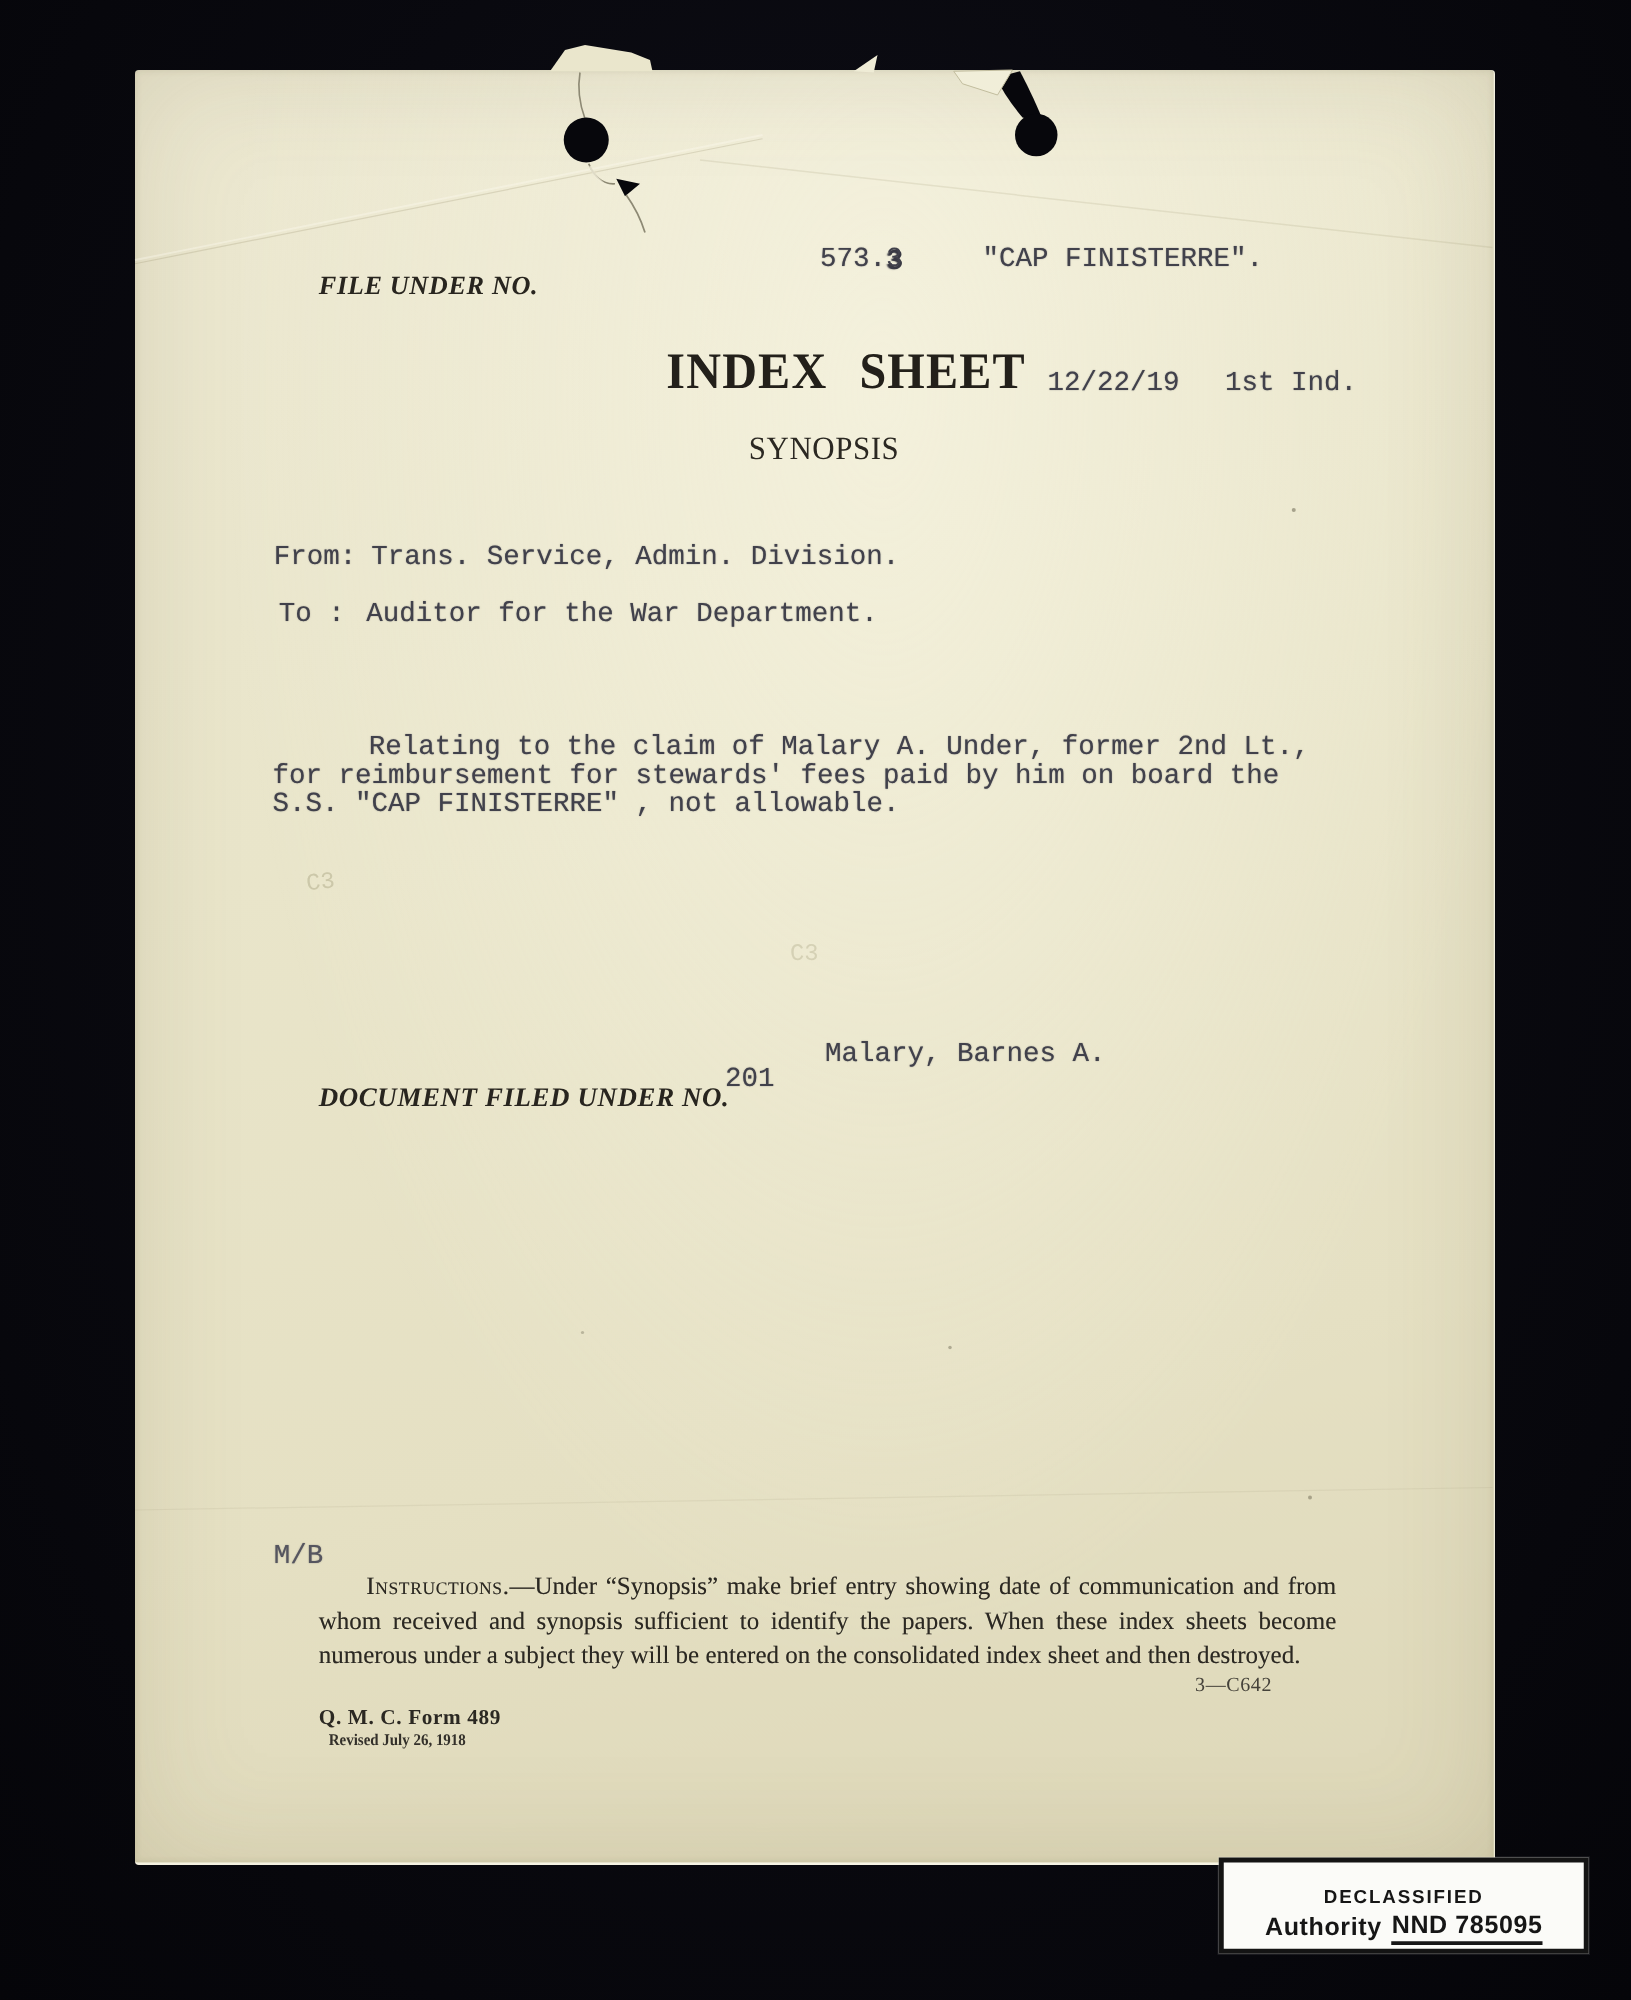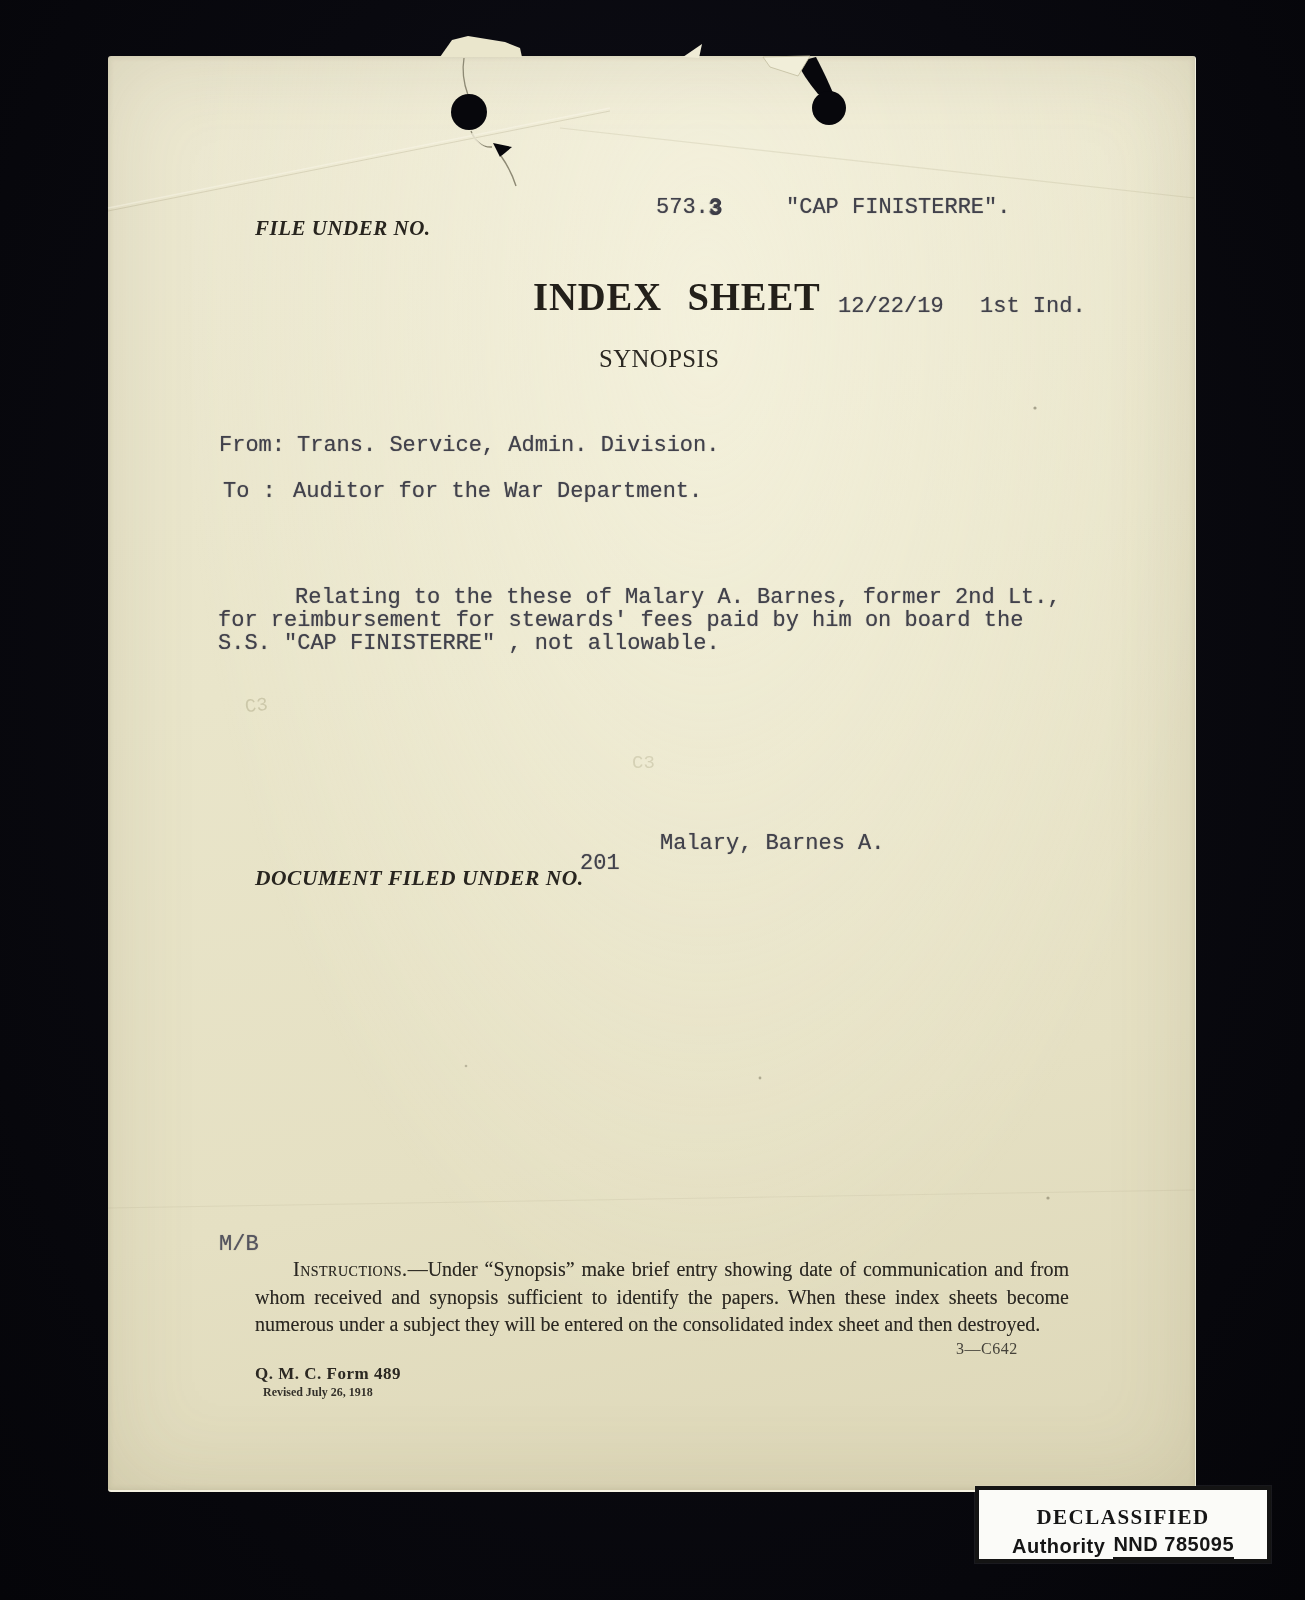--- a/index.html
+++ b/index.html
@@ -70,22 +70,22 @@
     position:relative;
     text-shadow:0 2px 0 #3a3a44, 1px 1px 0 #3a3a44, -1px 2px 1px rgba(58,58,68,.8);
   }
   .stamp{
     position:absolute;left:975px;top:1486px;width:296px;height:77px;
     background:#fbfbf8;border:4px solid #141414;box-sizing:border-box;
     display:flex;flex-direction:column;align-items:center;justify-content:center;
     gap:3px;box-shadow:0 0 0 1px rgba(255,255,255,.08);
   }
   .stamp-l1{
-    font-family:Liberation Serif, serif;
-    font-weight:700;font-size:21px;letter-spacing:1.5px;color:#161616;margin-top:16px;
+    font-family:Liberation Sans, sans-serif;
+    font-weight:700;font-size:15px;letter-spacing:1.5px;color:#161616;margin-top:16px;
   }
   .stamp-l2{
     font-family:"Liberation Sans","DejaVu Sans",sans-serif;
     font-weight:700;font-size:20px;letter-spacing:.5px;color:#161616;
     display:flex;gap:8px;align-items:center;
   }
   .stamp-l2 .auth-val{border-bottom:3px solid #161616;padding-bottom:1px;}
   svg.damage{position:absolute;left:0;top:0;pointer-events:none;}
 </style>
 </head>
@@ -128,21 +128,21 @@
 <span class="abs typed" style="left:838px;top:295px;">12/22/19</span>
 <span class="abs typed" style="left:980px;top:295px;">1st Ind.</span>
 
 <span class="abs synopsis-h" style="left:599px;top:344px;">SYNOPSIS</span>
 
 <span class="abs typed" style="left:219px;top:434px;">From:</span>
 <span class="abs typed" style="left:297px;top:434px;">Trans. Service, Admin. Division.</span>
 <span class="abs typed" style="left:223px;top:480px;">To :</span>
 <span class="abs typed" style="left:293px;top:480px;">Auditor for the War Department.</span>
 
-<span class="abs typed" style="left:295px;top:586px;">Relating to the these of Malary A. Barnes, former 2nd Lt.,</span>
+<span class="abs typed" style="left:295px;top:586px;">Relating to the claim of Malary A. Under, former 2nd Lt.,</span>
 <span class="abs typed" style="left:218px;top:609px;">for reimbursement for stewards' fees paid by him on board the</span>
 <span class="abs typed" style="left:218px;top:632px;">S.S. "CAP FINISTERRE" , not allowable.</span>
 
 <span class="abs pencil" style="left:245px;top:695px;transform:rotate(-6deg);">C3</span>
 <span class="abs pencil" style="left:632px;top:752px;opacity:.35;">C3</span>
 
 <span class="abs print-bi" style="left:255px;top:830px;font-size:21.5px;margin-top:36px;">DOCUMENT FILED UNDER NO.</span>
 <span class="abs typed" style="left:580px;top:832px;margin-top:20px;">201</span>
 <span class="abs typed" style="left:660px;top:832px;">Malary, Barnes A.</span>
 

